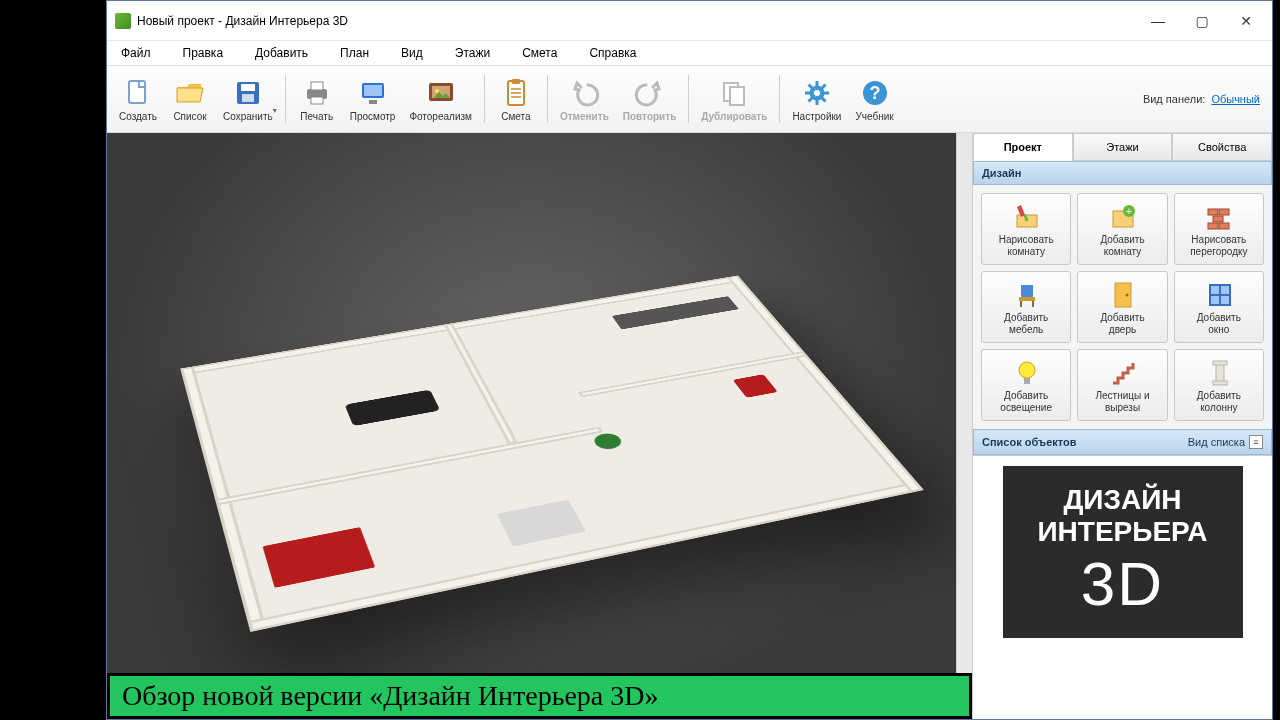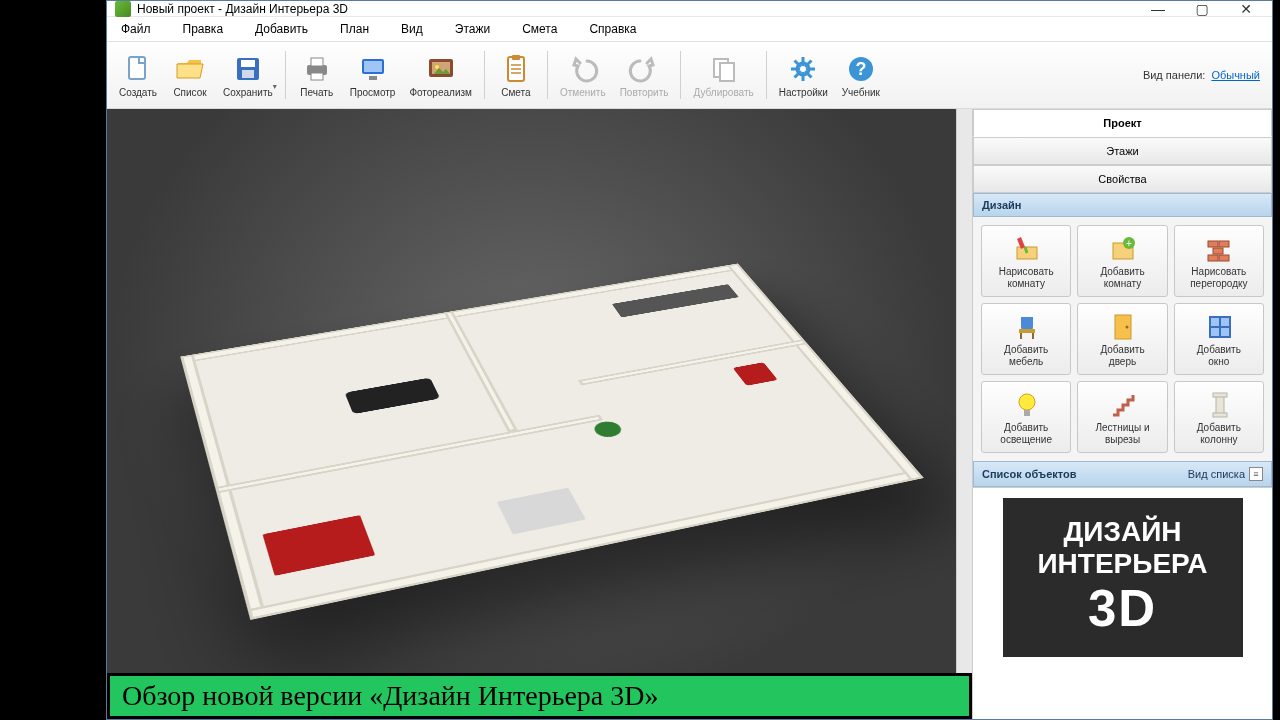--- a/index.html
+++ b/index.html
@@ -20,21 +20,21 @@
 }
 .black-left, .black-right { background: #000; }
 .app-window {
   background: #fff;
   display: flex;
   flex-direction: column;
   border: 1px solid #5a7aa0;
   position: relative;
 }
 .titlebar {
-  height: 16px;
+  height: 40px;
   display: flex;
   align-items: center;
   padding: 0 4px 0 8px;
   background: #fff;
   border-bottom: 1px solid #e8e8e8;
   font-size: 12px;
 }
 .title-icon {
   width: 16px; height: 16px;
   margin-right: 6px;
@@ -76,21 +76,21 @@
 }
 .tool-btn {
   display: flex; flex-direction: column;
   align-items: center; justify-content: center;
   min-width: 50px; height: 58px;
   padding: 2px 6px;
   border-radius: 3px;
   font-size: 10px;
   color: #333;
 }
-.tool-btn.disabled { color: #aaa; }
+.tool-btn.disabled { color: #aaa; font-weight: bold; }
 .tool-btn .ticon { width: 32px; height: 32px; margin-bottom: 2px; }
 .tool-btn.split { position:relative; }
 .tool-btn.split::after {
   content:"▾"; position:absolute; right:2px; top:36px; font-size:8px; color:#666;
 }
 .toolbar-right {
   margin-left: auto;
   display: flex; align-items: flex-start;
   gap: 6px;
   font-size: 11px;
@@ -146,21 +146,20 @@
 
 .side-panel {
   width: 300px;
   background: #f4f4f4;
   border-left: 1px solid #ccc;
   display: flex; flex-direction: column;
 }
 .side-tabs {
   display: flex;
   background: #ec4899;
-  flex-direction: column;
 }
 .side-tab {
   flex:1; text-align:center;
   padding: 7px 4px;
   font-size: 11px;
   border: 1px solid #ccc;
   border-bottom: 1px solid #ccc;
   background: linear-gradient(#fafafa,#e8e8e8);
 }
 .side-tab.active {
@@ -215,21 +214,21 @@
 .list-banner {
   margin:10px; padding: 18px 14px;
   background:#2b2b2b;
   color:#fff; font-weight:800;
   font-size: 28px;
   text-align:center;
   line-height:1.15;
   width: 240px;
 }
 .list-banner .big3d {
-  font-size: 51px; font-weight: 700; letter-spacing:2px;
+  font-size: 62px; font-weight: 400; letter-spacing:2px;
 }
 
 .caption-overlay {
   position: absolute;
   left: 0; bottom: 0;
   right: 300px;
   background: #22c55e;
   border: 3px solid #000;
   padding: 4px 12px;
   font-size: 28px;

